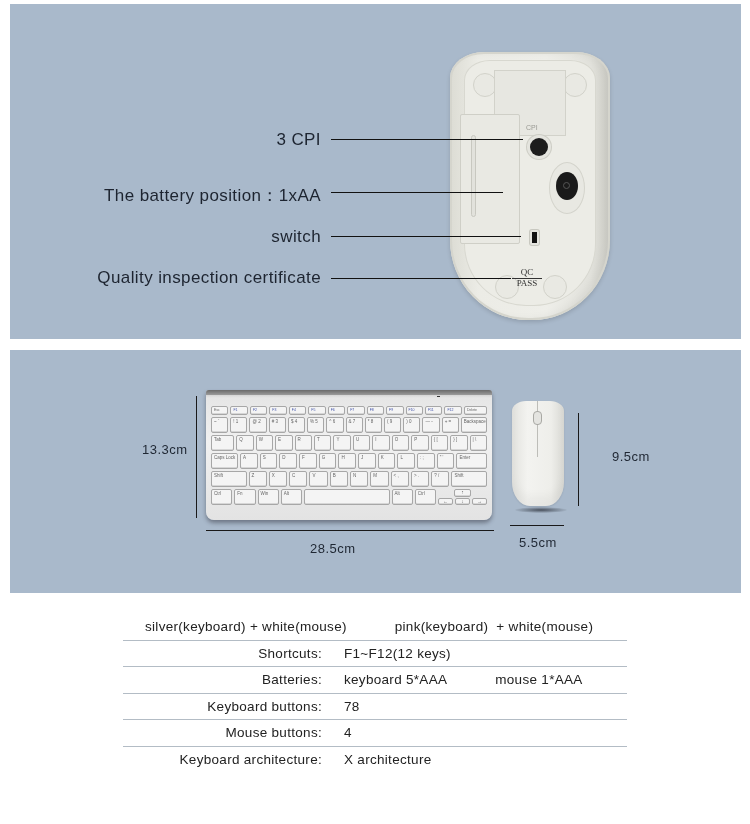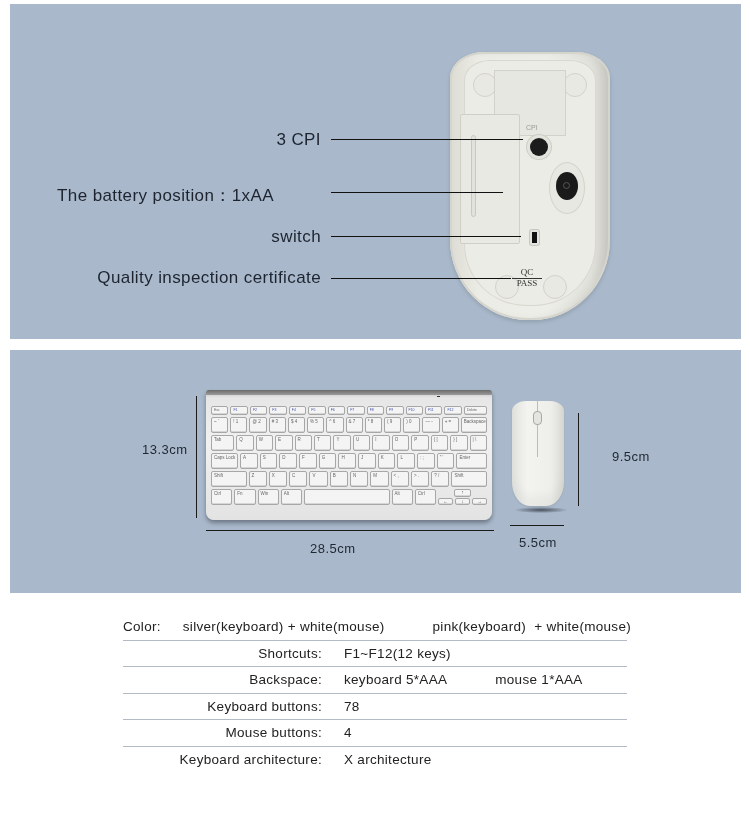--- a/index.html
+++ b/index.html
@@ -113,21 +113,21 @@
       <div class="qc-top">QC</div>
       <div>PASS</div>
     </div>
   </div>
 
   <div class="callout" style="left:0;top:126px;width:311px;justify-content:flex-end;">
     <span class="callout-label">3 CPI</span>
   </div>
   <div class="callout-line" style="left:321px;top:135px;width:192px;"></div>
 
-  <div class="callout" style="left:0;top:180px;width:311px;justify-content:center;">
+  <div class="callout" style="left:0;top:180px;width:311px;justify-content:flex-end;">
     <span class="callout-label">The battery position：1xAA</span>
   </div>
   <div class="callout-line" style="left:321px;top:188px;width:172px;"></div>
 
   <div class="callout" style="left:0;top:223px;width:311px;justify-content:flex-end;">
     <span class="callout-label">switch</span>
   </div>
   <div class="callout-line" style="left:321px;top:232px;width:190px;"></div>
 
   <div class="callout" style="left:0;top:264px;width:311px;justify-content:flex-end;">
@@ -257,34 +257,33 @@
 
   <div class="dim-line" style="left:568px;top:63px;width:1px;height:93px"></div>
   <span class="dim-text" style="left:602px;top:99px">9.5cm</span>
 
   <div class="dim-line" style="left:500px;top:175px;width:54px;height:1px"></div>
   <span class="dim-text" style="left:509px;top:185px">5.5cm</span>
 </div>
 
 <div class="spec-table" id="spec-table">
     <div class="spec-row">
-      <div class="spec-label">Color:</div>
       <div class="spec-values">
         <div class="spec-value">silver(keyboard) + white(mouse)</div>
         <div class="spec-value">pink(keyboard)  + white(mouse)</div>
       </div>
     </div>
     <div class="spec-row">
       <div class="spec-label">Shortcuts:</div>
       <div class="spec-values">
         <div class="spec-value">F1~F12(12 keys)</div>
       </div>
     </div>
     <div class="spec-row">
-      <div class="spec-label">Backspace:</div>
+      <div class="spec-label">Batteries:</div>
       <div class="spec-values">
         <div class="spec-value">keyboard 5*AAA</div>
         <div class="spec-value">mouse 1*AAA</div>
       </div>
     </div>
     <div class="spec-row">
       <div class="spec-label">Keyboard buttons:</div>
       <div class="spec-values">
         <div class="spec-value">78</div>
       </div>

